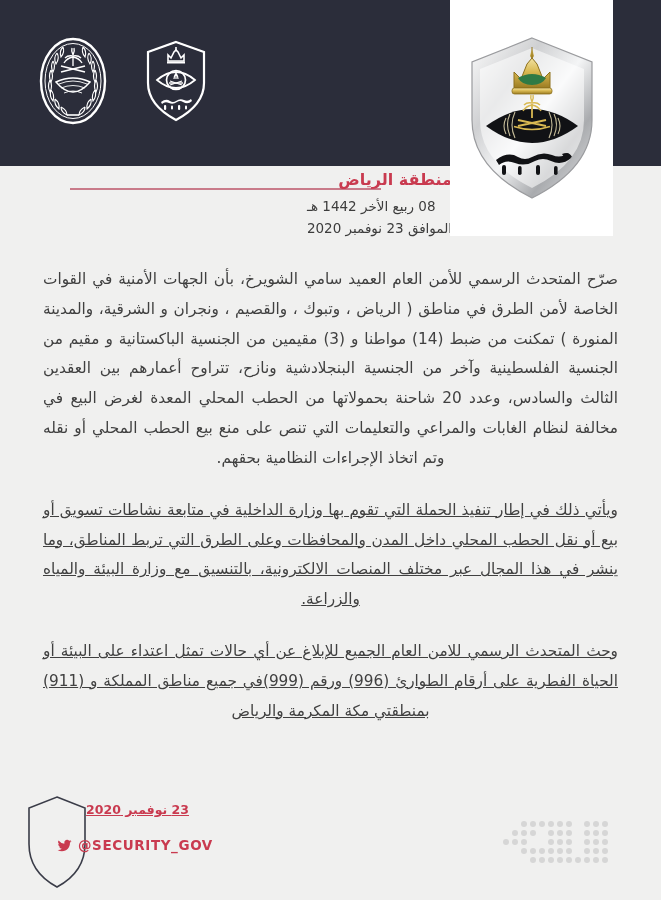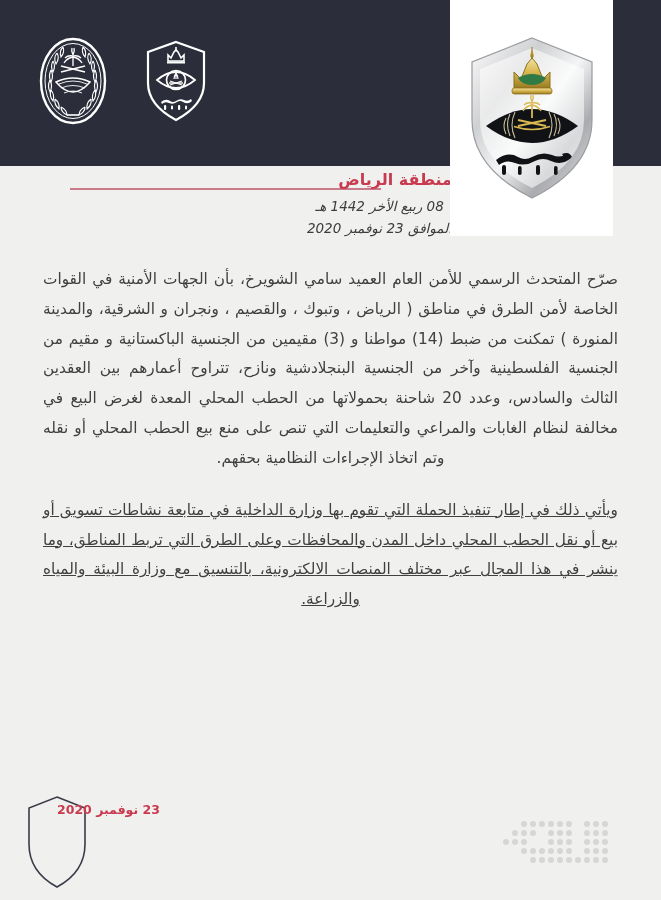--- a/index.html
+++ b/index.html
@@ -85,26 +85,25 @@
     top: 18px;
     left: 14px;
     width: 311px;
     height: 2px;
     background: #c97b8a;
   }
   .date-lines {
     position: absolute;
     top: 26px;
     right: 215px;
-    text-align: center;
+    text-align: left;
     color: #3c3c3c;
     font-size: 13.5px;
     line-height: 1.62;
     white-space: nowrap;
-    font-style: italic;
   }
 
   
   .body-text {
     position: absolute;
     top: 265px;
     right: 43px;
     width: 575px;
     color: #404040;
     font-size: 15.3px;
@@ -139,23 +138,25 @@
     left: 57px;
     top: 12px;
     color: #c93a4f;
     direction: ltr;
     text-align: left;
   }
   .footer-date {
     font-size: 12.5px;
     font-weight: bold;
     direction: rtl;
+    text-align: right;
     width: 132px;
     margin: 0 0 20px 0;
     letter-spacing: 0.2px;
+    text-decoration: underline;
   }
   .footer-item {
     display: flex;
     flex-direction: row;
     align-items: center;
     gap: 6px;
     margin-bottom: 2px;
   }
   .footer-item-label {
     font-size: 13.5px;
@@ -332,33 +333,42 @@
   </div>
   <div class="date-lines">
     <div>08 ربيع الأخر 1442 هـ</div>
     <div>الموافق 23 نوفمبر 2020</div>
   </div>
 </div>
 
 <div class="body-text">
   <p class="para">صرّح المتحدث الرسمي للأمن العام العميد سامي الشويرخ، بأن الجهات الأمنية في القوات الخاصة لأمن الطرق في مناطق ( الرياض ، وتبوك ، والقصيم ، ونجران و الشرقية، والمدينة المنورة ) تمكنت من ضبط (14) مواطنا و (3) مقيمين من الجنسية الباكستانية و مقيم من الجنسية الفلسطينية وآخر من الجنسية البنجلادشية ونازح، تتراوح أعمارهم بين العقدين الثالث والسادس، وعدد 20 شاحنة بحمولاتها من الحطب المحلي المعدة لغرض البيع في مخالفة لنظام الغابات والمراعي والتعليمات التي تنص على منع بيع الحطب المحلي أو نقله وتم اتخاذ الإجراءات النظامية بحقهم.</p>
   <p class="para">ويأتي ذلك في إطار تنفيذ الحملة التي تقوم بها وزارة الداخلية في متابعة نشاطات تسويق أو بيع أو نقل الحطب المحلي داخل المدن والمحافظات وعلى الطرق التي تربط المناطق، وما ينشر في هذا المجال عبر مختلف المنصات الالكترونية، بالتنسيق مع وزارة البيئة والمياه والزراعة.</p>
+  <p class="para tight">وحث المتحدث الرسمي للامن العام الجميع للإبلاغ عن أي حالات تمثل اعتداء على البيئة أو الحياة الفطرية على أرقام الطوارئ (996) ورقم (999)في جميع مناطق المملكة و (911) بمنطقتي مكة المكرمة والرياض</p>
 </div>
 
 <div class="footer">
 
   <span class="footer-shield">
     <svg width="70" height="100" viewBox="0 0 70 100" aria-hidden="true">
       <path d="M35 5 L63 16 L63 52 Q63 80 35 95 Q7 80 7 52 L7 16 Z" fill="none" stroke="#3a3c48" stroke-width="1.6"></path>
     </svg>
   </span>
 
   <div class="footer-lines">
     <div class="footer-date">23 نوفمبر 2020</div>
 
+    <div class="footer-item">
+      <span class="footer-icon">
+        <svg width="15" height="15" viewBox="0 0 24 24" aria-hidden="true">
+          <path fill="#c93a4f" d="M23 4.9c-.8.4-1.7.6-2.6.8.9-.6 1.6-1.5 2-2.5-.9.5-1.9.9-2.9 1.1A4.5 4.5 0 0 0 11.7 8c0 .4 0 .7.1 1A12.8 12.8 0 0 1 2.5 4a4.5 4.5 0 0 0 1.4 6 4.4 4.4 0 0 1-2-.6v.1c0 2.2 1.5 4 3.6 4.4a4.5 4.5 0 0 1-2 .1 4.5 4.5 0 0 0 4.2 3.1A9 9 0 0 1 1 19a12.7 12.7 0 0 0 6.9 2c8.3 0 12.8-6.9 12.8-12.8v-.6c.9-.6 1.7-1.4 2.3-2.3z"></path>
+        </svg>
+      </span>
+      <span class="footer-item-label">@SECURITY_GOV</span>
+    </div>
 
   </div>
 
   <span class="dot-pattern">
     <svg width="130" height="55" viewBox="0 0 130 55" aria-hidden="true">
       <g fill="#d6d6d6">
         <circle cx="10" cy="27" r="3"></circle>
           <circle cx="19" cy="27" r="3"></circle>
           <circle cx="28" cy="27" r="3"></circle>
         <circle cx="19" cy="18" r="3"></circle>

